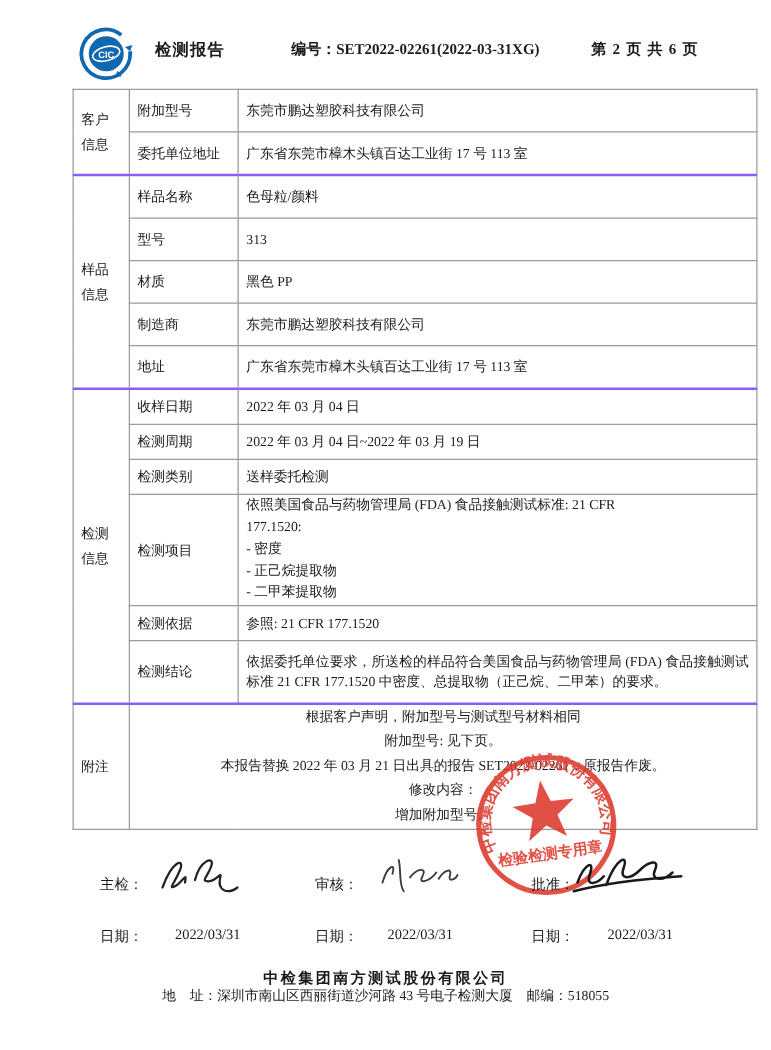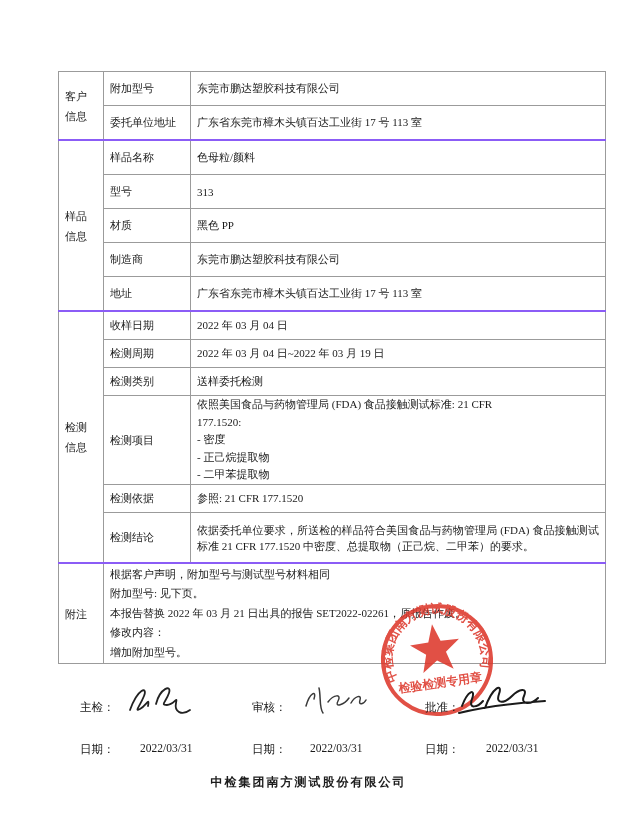--- a/index.html
+++ b/index.html
@@ -25,21 +25,21 @@
   table.report .c1{width:45px;} table.report .c2{width:87px;} table.report .c3{width:415px;}
   td.sec-label{text-align:left;word-break:break-all;line-height:20px;padding:0 10px;}
   td.f{padding-left:9px;}
   td.v{padding-left:11px;}
   tr.h33 td{height:33px;}
   tr.h27 td{height:27px;}
   tr.sec-top td{border-top:2px solid #8b5cf6;}
   td.ml{padding-top:5px;padding-bottom:5px;vertical-align:top;}
   td.ml div{line-height:17.6px;}
   td.concl{line-height:16px;text-align:justify;padding-top:3px;padding-bottom:3px;padding-right:8px;}
-  td.notes{vertical-align:top;padding-top:4px;}
+  td.notes{vertical-align:top;padding-top:4px;text-align:center;}
   td.notes div{line-height:19.6px;}
   
   .stamp{position:absolute;left:357px;top:580px;width:160px;height:160px;opacity:.88;pointer-events:none;}
   
   .signoff{position:absolute;left:0;top:0;width:617px;font-size:11.5px;}
   .role-label{position:absolute;top:700px;}
   .r1{left:80px;} .r2{left:252px;} .r3{left:425px;}
   .sig{position:absolute;}
   .sig1{left:122px;top:680px;}
   .sig2{left:298px;top:682px;}
@@ -51,20 +51,33 @@
   .footer{position:absolute;left:0;top:774px;width:617px;text-align:center;}
   .f-company{font-size:12px;font-weight:bold;letter-spacing:2px;line-height:16px;}
   .f-line{font-size:11px;line-height:15px;}
   .f-link{color:#0000cc;text-decoration:underline;font-family:"Liberation Mono","DejaVu Sans Mono",monospace;font-size:10.5px;}
 </style>
 </head>
 <body>
 
 <div class="page">
 
+  <div class="hdr">
+    <svg class="logo" viewBox="0 0 46 46">
+      <path d="M35 8 A 19.5 19.5 0 1 0 42 21" fill="none" stroke="#1068b0" stroke-width="3"></path>
+      <path d="M42 21 l -4 -3.5 l 6 -1.5 z" fill="#1068b0"></path>
+      <path d="M30 41.5 l 5.5 -0.5 l -3.5 -4.5 z" fill="#1068b0"></path>
+      <circle cx="23" cy="23" r="14" fill="#1068b0"></circle>
+      <ellipse cx="23" cy="23" rx="11" ry="5.6" fill="none" stroke="#ffffff" stroke-width="1.3" transform="rotate(-14 23 23)"></ellipse>
+      <text x="23" y="26" text-anchor="middle" font-size="7.5" font-weight="bold" fill="#ffffff" font-family="'Liberation Sans',sans-serif">CIC</text>
+    </svg>
+    <div class="hdr-title">检测报告</div>
+    <div class="hdr-no">编号：SET2022-02261(2022-03-31XG)</div>
+    <div class="hdr-page">第 2 页 共 6 页</div>
+  </div>
 
   <table class="report">
     <colgroup>
         <col class="c1">
         <col class="c2">
         <col class="c3">
       </colgroup>
 
     <tbody>
         <tr class="h33">
@@ -176,15 +189,16 @@
     <span class="date-label r1">日期：</span>
     <span class="date-val d1">2022/03/31</span>
     <span class="date-label r2">日期：</span>
     <span class="date-val d2">2022/03/31</span>
     <span class="date-label r3">日期：</span>
     <span class="date-val d3">2022/03/31</span>
   </div>
 
   <div class="footer">
     <div class="f-company">中检集团南方测试股份有限公司</div>
+    <div class="f-line">地　址：深圳市南山区西丽街道沙河路 43 号电子检测大厦　邮编：518055</div>
   </div>
 
 </div>
 
 </body></html>

